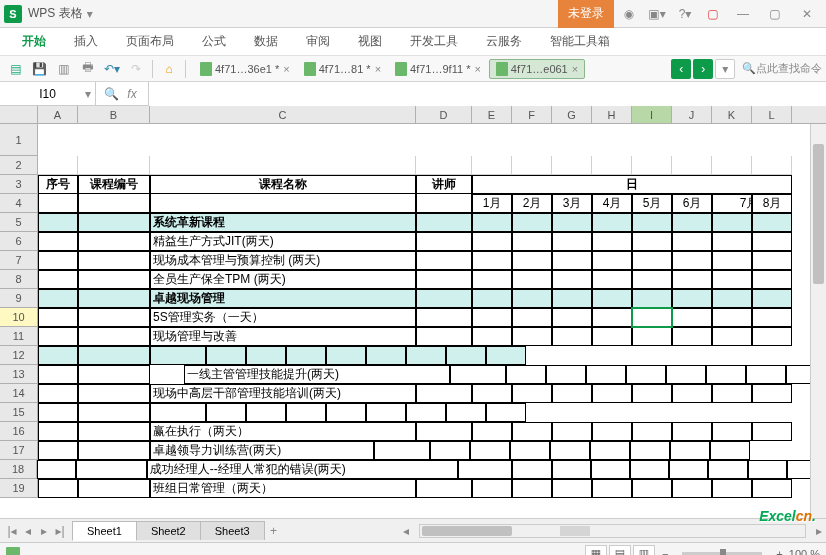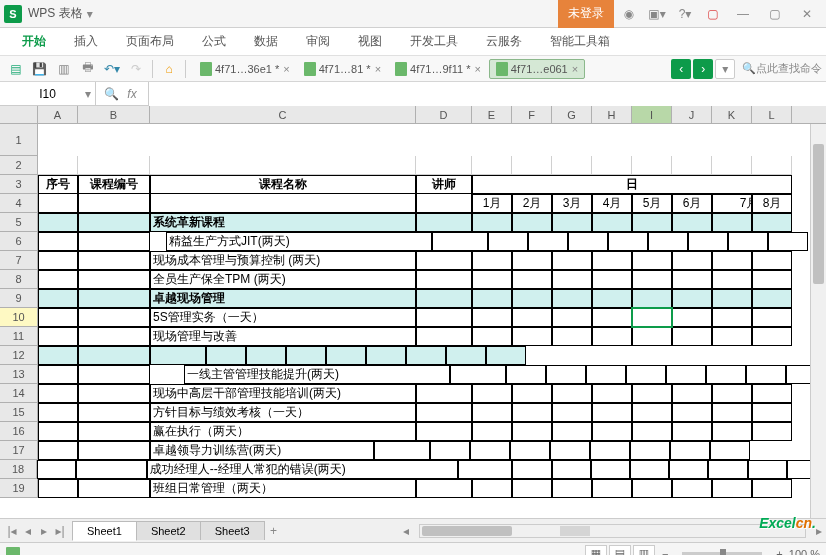--- a/index.html
+++ b/index.html
@@ -73,21 +73,21 @@
 .sheet-tab { padding: 3px 14px; font-size: 11px; background: #e0e0e0; border: 1px solid #bbb; border-bottom: none; cursor: pointer; margin-right: -1px; }
 .sheet-tab.active { background: #fff; border-bottom: 1px solid #fff; position: relative; z-index: 1; }
 .sheet-add { width: 20px; text-align: center; color: #888; cursor: pointer; }
 .hscroll { flex: 1; height: 14px; background: #f0f0f0; margin: 0 6px; position: relative; border: 1px solid #ccc; }
 .hthumb { position: absolute; top: 1px; bottom: 1px; left: 2px; width: 90px; background: #c0c0c0; border-radius: 2px; }
 .hscroll-mid { position: absolute; top: 1px; bottom: 1px; left: 140px; width: 30px; background: #d5d5d5; }
 
 
 .statusbar { height: 22px; display: flex; align-items: center; background: #f5f5f5; border-top: 1px solid #ccc; padding: 0 6px; font-size: 11px; color: #666; }
 .status-spacer { flex: 1; }
-.watermark { position: absolute; right: 10px; bottom: 24px; font-size: 14px; font-weight: bold; color: #0a5; font-style: italic; text-shadow: 1px 1px 0 #fff; z-index: 10; }
+.watermark { position: absolute; right: 10px; bottom: 31px; font-size: 14px; font-weight: bold; color: #0a5; font-style: italic; text-shadow: 1px 1px 0 #fff; z-index: 10; }
 .watermark .cn { color: #e07000; }
 .view-btn { width: 22px; height: 18px; border: 1px solid #ccc; margin: 0 1px; display: flex; align-items: center; justify-content: center; cursor: pointer; background: #fff; }
 .zoom-slider { width: 80px; height: 4px; background: #ccc; margin: 0 8px; position: relative; }
 .zoom-thumb { position: absolute; left: 38px; top: -3px; width: 6px; height: 10px; background: #888; }
 </style>
 </head>
 <body>
 
 <div class="titlebar">
   <div class="wps-logo">S</div>
@@ -250,21 +250,21 @@
         <div class="cell bthick-all hl" style="width: 40px;"></div>
         <div class="cell bthick-all hl" style="width: 40px;"></div>
         <div class="cell bthick-all hl" style="width: 40px;"></div>
         <div class="cell bthick-all hl" style="width: 40px;"></div>
         <div class="cell bthick-all hl" style="width: 40px;"></div>
       </div>
       <div class="row">
         <div class="rowhdr">6</div>
         <div class="cell bthick-all" style="width: 40px;"></div>
         <div class="cell bthick-all" style="width: 72px;"></div>
-        <div class="cell bthick-all" style="width: 266px; margin-left: 16px;">精益生产方式JIT(两天)</div>
+        <div class="cell bthick-all" style="width: 266px;">精益生产方式JIT(两天)</div>
         <div class="cell bthick-all" style="width: 56px;"></div>
         <div class="cell bthick-all" style="width: 40px;"></div>
         <div class="cell bthick-all" style="width: 40px;"></div>
         <div class="cell bthick-all" style="width: 40px;"></div>
         <div class="cell bthick-all" style="width: 40px;"></div>
         <div class="cell bthick-all" style="width: 40px;"></div>
         <div class="cell bthick-all" style="width: 40px;"></div>
         <div class="cell bthick-all" style="width: 40px;"></div>
         <div class="cell bthick-all" style="width: 40px;"></div>
       </div>
@@ -384,21 +384,20 @@
         <div class="cell bthick-all" style="width: 40px;"></div>
         <div class="cell bthick-all" style="width: 40px;"></div>
         <div class="cell bthick-all" style="width: 40px;"></div>
         <div class="cell bthick-all" style="width: 40px;"></div>
         <div class="cell bthick-all" style="width: 40px;"></div>
       </div>
       <div class="row">
         <div class="rowhdr">15</div>
         <div class="cell bthick-all" style="width: 40px;"></div>
         <div class="cell bthick-all" style="width: 72px;"></div>
-        <div class="cell bthick-all" style="width: 266px;">方针目标与绩效考核（一天）</div>
         <div class="cell bthick-all" style="width: 56px;"></div>
         <div class="cell bthick-all" style="width: 40px;"></div>
         <div class="cell bthick-all" style="width: 40px;"></div>
         <div class="cell bthick-all" style="width: 40px;"></div>
         <div class="cell bthick-all" style="width: 40px;"></div>
         <div class="cell bthick-all" style="width: 40px;"></div>
         <div class="cell bthick-all" style="width: 40px;"></div>
         <div class="cell bthick-all" style="width: 40px;"></div>
         <div class="cell bthick-all" style="width: 40px;"></div>
       </div>

